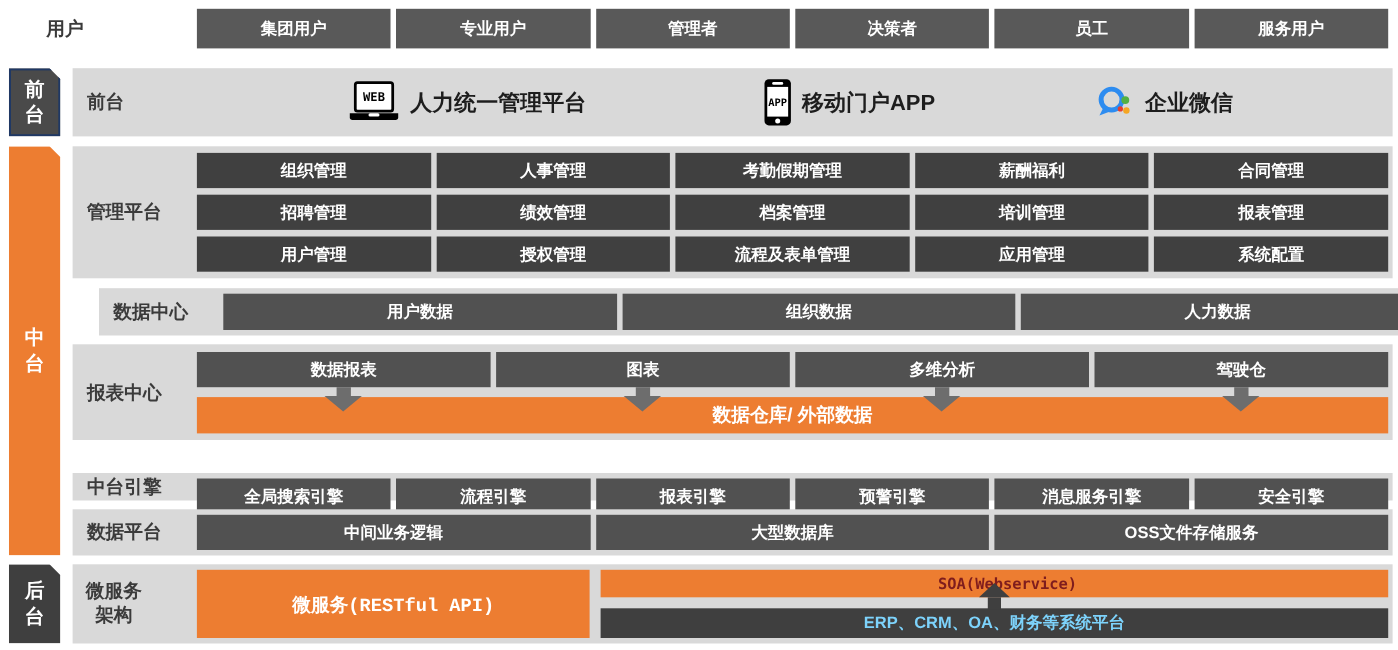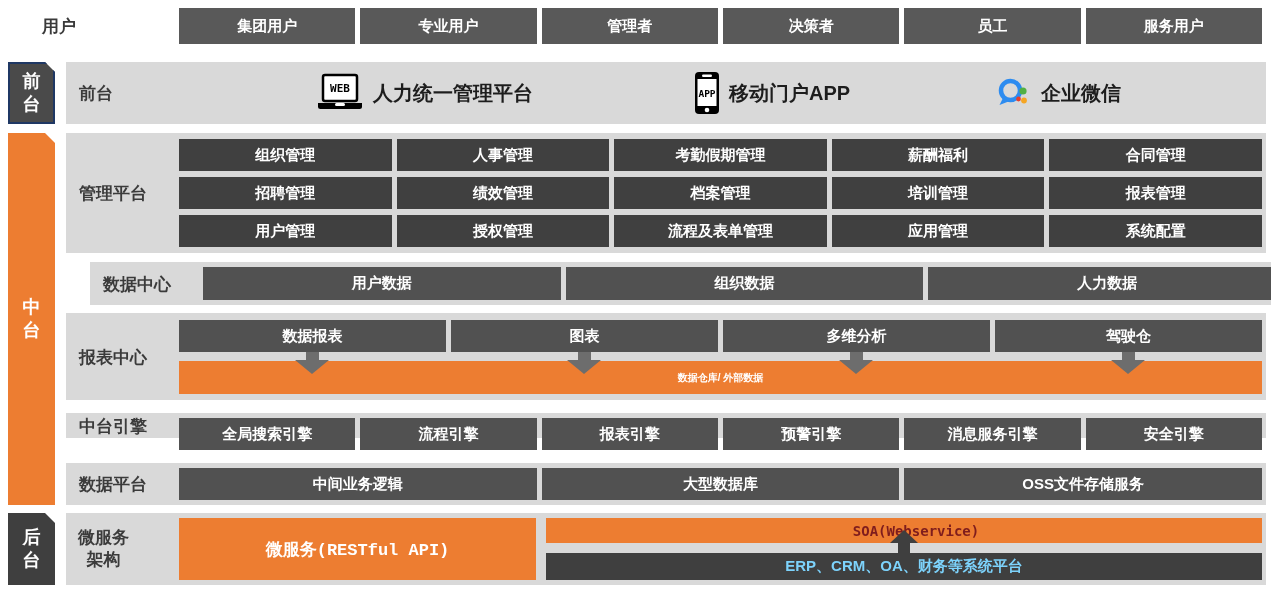--- a/index.html
+++ b/index.html
@@ -26,21 +26,21 @@
   .tab-back { top:513px; height:72px; background:#3f3f3f; }
 
   
   .panel { position:absolute; left:66px; width:1200px; background:#D9D9D9; }
   .panel-label { position:absolute; left:13px; top:50%; transform:translateY(-50%);
                  font-size:17px; font-weight:bold; color:#3b3b3b; white-space:nowrap; }
   .panel-front  { top:62px;  height:62px; }
   .panel-mgmt   { top:133px; height:120px; }
   .panel-dc     { top:262px; height:43px;margin-left:24px; }
   .panel-report { top:313px; height:87px; }
-  .panel-engine { top:413px; height:25px; }
+  .panel-engine { top:430px; height:25px; }
   .panel-dp     { top:463px; height:42px; }
   .panel-micro  { top:513px; height:72px; }
 
   .grid { position:absolute; left:113px; width:1083px; display:grid; column-gap:5px; }
   .g5 { grid-template-columns:repeat(5,1fr); }
   .g4 { grid-template-columns:repeat(4,1fr); }
   .g6 { grid-template-columns:repeat(6,1fr); }
   .g3 { grid-template-columns:repeat(3,1fr); }
   .btn { background:#404040; color:#fff; font-weight:bold; font-size:15px;
          display:flex; align-items:center; justify-content:center; }
@@ -53,21 +53,21 @@
   .dp-row     { top:5px; grid-auto-rows:32px; }
 
   
   .front-item { position:absolute; top:50%; transform:translateY(-50%);
                 display:flex; align-items:center; gap:9px; }
   .front-item .fi-label { font-size:20px; font-weight:bold; color:#1d1d1d; }
   .fi-web { left:250px; } .fi-app { left:628px; } .fi-wx { left:930px; }
 
   
   .warehouse-bar { position:absolute; left:113px; top:48px; width:1083px; height:33px;
-                   background:#ED7D31; color:#fff; font-weight:bold; font-size:10px;
+                   background:#ED7D31; color:#fff; font-weight:bold; font-size:17px;
                    display:flex; align-items:center; justify-content:center; z-index:1; }
   .down-arrow { position:absolute; top:39px; width:34px; z-index:2; }
   .down-arrow .stem { width:13px; height:8px; background:#6d6d6d; margin:0 auto; }
   .down-arrow .head { width:0; height:0; border-left:17px solid transparent;
                       border-right:17px solid transparent; border-top:14px solid #6d6d6d; }
   .da-1 { left:229px; } .da-2 { left:501px; } .da-3 { left:773px; } .da-4 { left:1045px; }
 
   
   .micro-label { position:absolute; left:12px; top:50%; transform:translateY(-50%);
                  font-size:17px; font-weight:bold; color:#3b3b3b; text-align:center;

